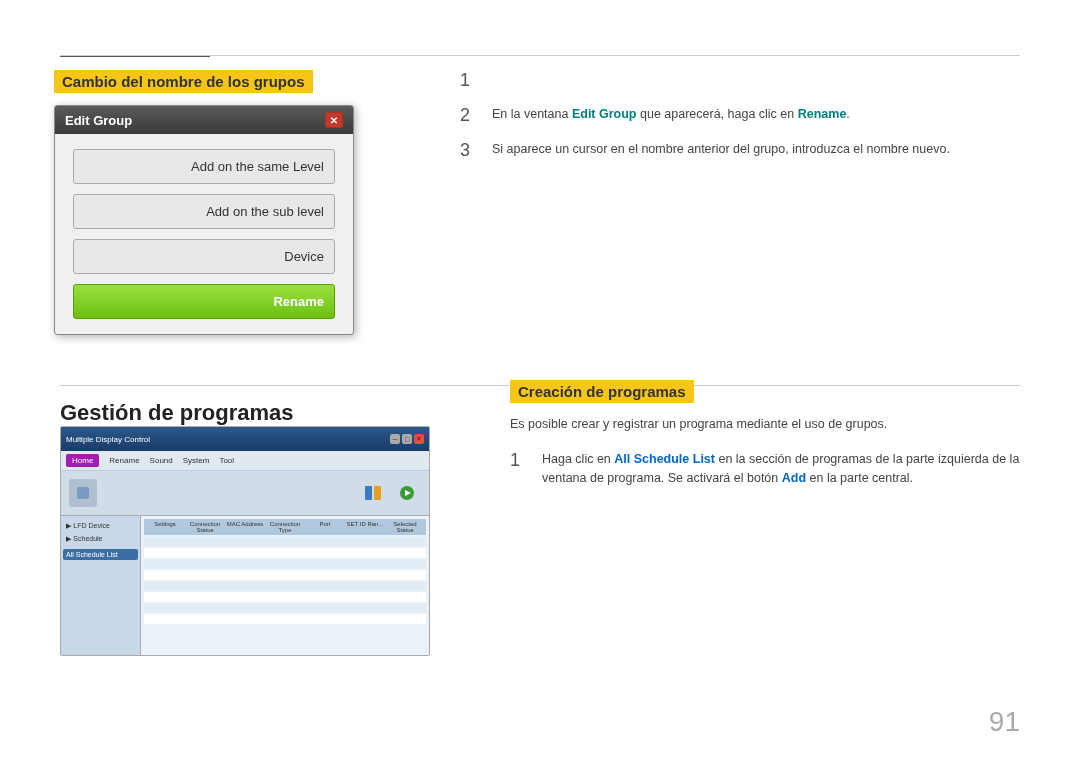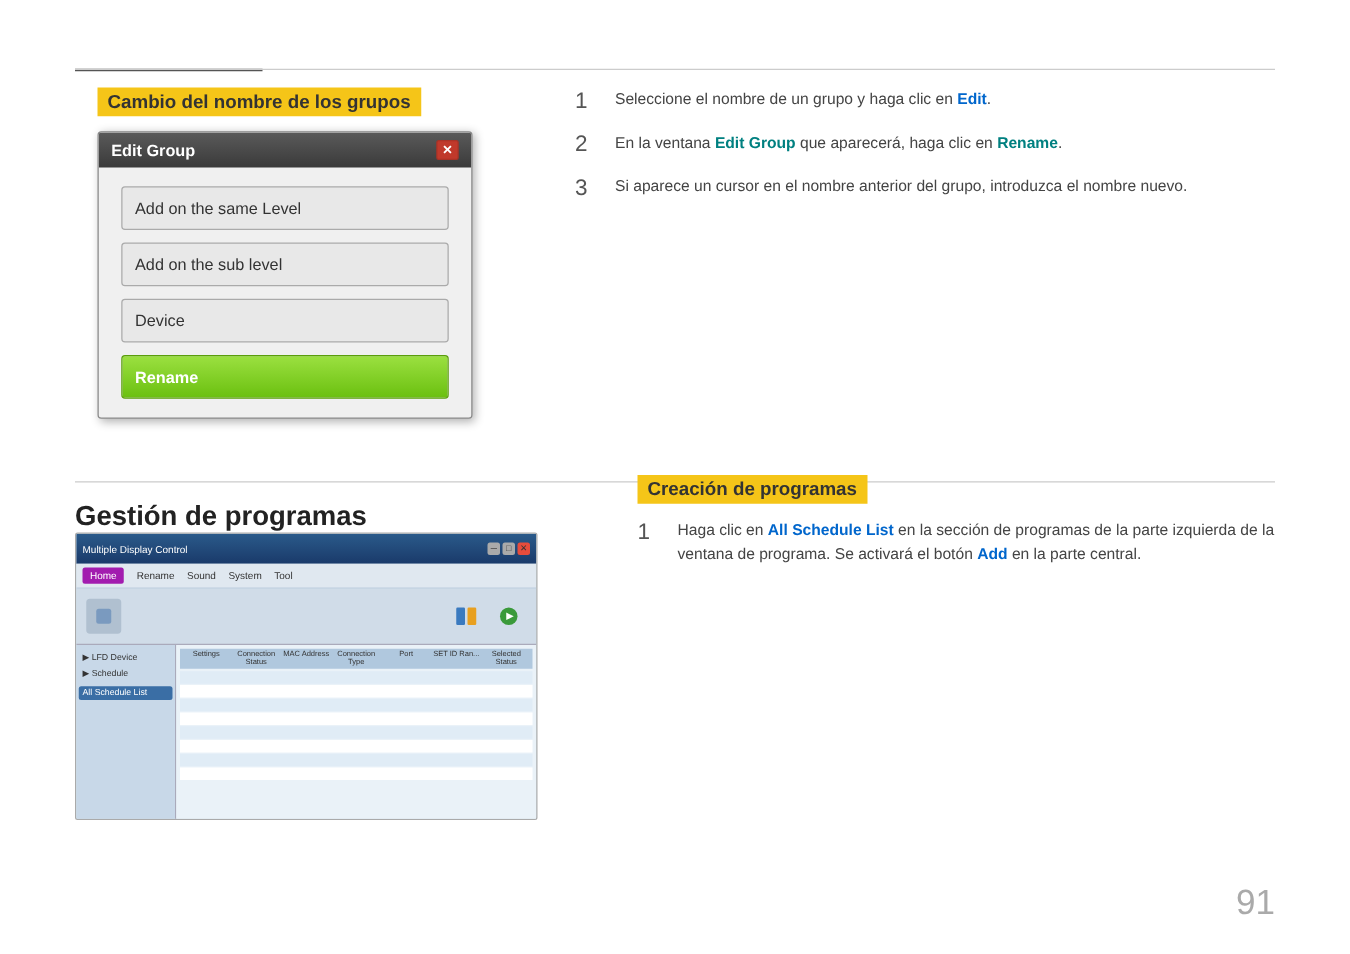--- a/index.html
+++ b/index.html
@@ -61,21 +61,21 @@
     .section-header-plain {
       font-size: 22px;
       font-weight: bold;
       color: #222;
     }
 
     
     .left-col-top {
       position: absolute;
       top: 70px;
-      left: 78px;
+      left: 54px;
       width: 370px;
     }
 
     
     .edit-group-dialog {
       width: 300px;
       border: 1px solid #888;
       background: #f0f0f0;
       border-radius: 3px;
       overflow: hidden;
@@ -116,21 +116,21 @@
       display: flex;
       flex-direction: column;
       gap: 10px;
     }
 
     .dialog-btn {
       background: #e8e8e8;
       border: 1px solid #aaa;
       border-radius: 3px;
       padding: 9px 10px;
-      text-align: left;
+      text-align: right;
       font-size: 13px;
       color: #333;
       cursor: pointer;
     }
 
     .dialog-btn-green {
       background: #7ed321;
       background: linear-gradient(to bottom, #9be040, #6bc010);
       border: 1px solid #5a9e0a;
       color: #fff;
@@ -383,23 +383,20 @@
         <div class="dialog-btn">Device</div>
         <div class="dialog-btn dialog-btn-green">Rename</div>
       </div>
     </div>
   </div>
 
   <div class="right-col-top">
 
     <div class="instruction-item">
       <span class="instruction-number">1</span>
-      <span class="instruction-text">
-        Seleccione el nombre de un grupo y haga clic en <span class="highlight-blue">Edit</span>.
-      </span>
     </div>
 
     <div class="instruction-item">
       <span class="instruction-number">2</span>
       <span class="instruction-text">
         En la ventana <span class="highlight-teal">Edit Group</span> que aparecerá, haga clic en <span class="highlight-teal">Rename</span>.
       </span>
     </div>
 
     <div class="instruction-item">
@@ -549,20 +546,21 @@
             <div class="ss-table-cell"></div>
           </div>
         </div>
       </div>
     </div>
   </div>
 
   <div class="right-col-bottom">
     <div class="section-header-yellow">Creación de programas</div>
 
+    <p style="font-size:12.5px; color:#444; margin-bottom:16px; line-height:1.5;">Es posible crear y registrar un programa mediante el uso de grupos.</p>
 
     <div class="instruction-item">
       <span class="instruction-number">1</span>
       <span class="instruction-text">
         Haga clic en <span class="highlight-blue">All Schedule List</span> en la sección de programas de la parte izquierda de la ventana de programa. Se activará el botón <span class="highlight-blue">Add</span> en la parte central.
       </span>
     </div>
   </div>
 
   <div class="page-number">91</div>

